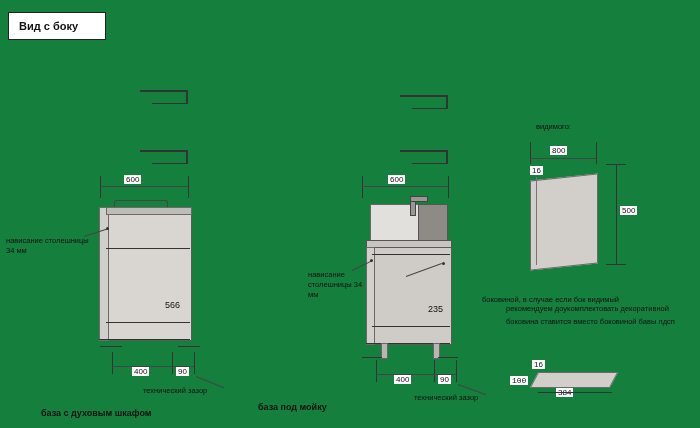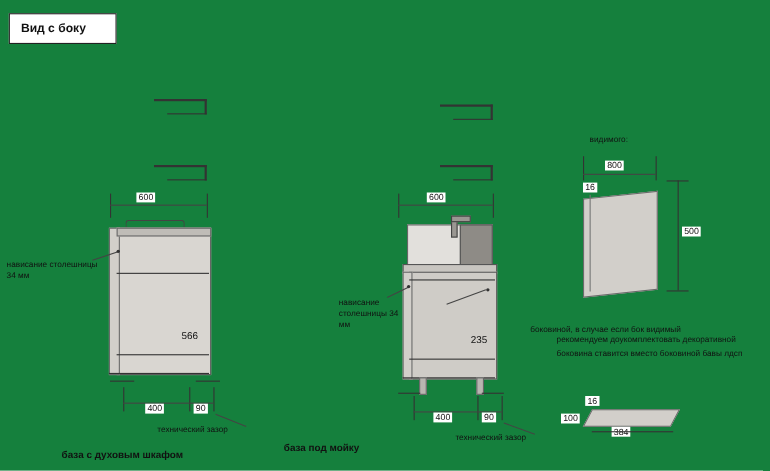--- a/index.html
+++ b/index.html
@@ -183,21 +183,21 @@
   <div class="ln vln" style="left:172px; top:352px; height:22px;"></div>
   <div class="ln vln" style="left:194px; top:352px; height:22px;"></div>
   <div class="dimline" style="left:112px; top:366px; width:60px;"></div>
   <div class="dimline" style="left:172px; top:366px; width:22px;"></div>
   <div class="dimlabel" style="left:132px; top:367px;">400</div>
   <div class="dimlabel" style="left:176px; top:367px;">90</div>
 
   <div class="note" style="left:143px; top:386px;">технический зазор</div>
   <div class="leader" style="left:196px; top:376px; width:30px; transform:rotate(22deg);"></div>
 
-  <div class="caption" style="left:23px; top:408px;padding-left:33px;">база с духовым шкафом</div>
+  <div class="caption" style="left:8px; top:408px;padding-left:33px;">база с духовым шкафом</div>
 
   <div class="ln hln" style="left:400px; top:95px; width:48px; height:2px;"></div>
   <div class="ln vln" style="left:446px; top:95px; width:2px; height:14px;"></div>
   <div class="ln hln" style="left:412px; top:108px; width:36px; height:1px;"></div>
 
   <div class="ln hln" style="left:400px; top:150px; width:48px; height:2px;"></div>
   <div class="ln vln" style="left:446px; top:150px; width:2px; height:14px;"></div>
   <div class="ln hln" style="left:412px; top:163px; width:36px; height:1px;"></div>
 
   <div class="ln vln" style="left:362px; top:176px; height:22px;"></div>
@@ -263,17 +263,17 @@
   <div class="ln hln" style="left:606px; top:164px; width:20px;"></div>
   <div class="ln hln" style="left:606px; top:264px; width:20px;"></div>
   <div class="dimlabel" style="left:620px; top:206px;">500</div>
 
   <div class="note" style="left:506px; top:284px;margin-top:20px;">рекомендуем доукомплектовать декоративной</div>
   <div class="note" style="left:482px; top:295px;">боковиной, в случае если бок видимый</div>
   <div class="note red" style="left:506px; top:317px;">боковина ставится вместо боковиной бавы лдсп</div>
 
   <div class="panel-fill" style="left:534px; top:372px; width:78px; height:14px; transform:skewX(-28deg);"></div>
   <div class="dimlabel" style="left:532px; top:360px;">16</div>
-  <div class="dimlabel" style="left:510px; top:376px;">100</div>
+  <div class="dimlabel" style="left:510px; top:376px;font-family:Liberation Mono, monospace;">100</div>
   <div class="dimlabel" style="left:556px; top:388px;">384</div>
   <div class="ln hln" style="left:538px; top:392px; width:74px;"></div>
 
 </div>
 
 </body></html>

